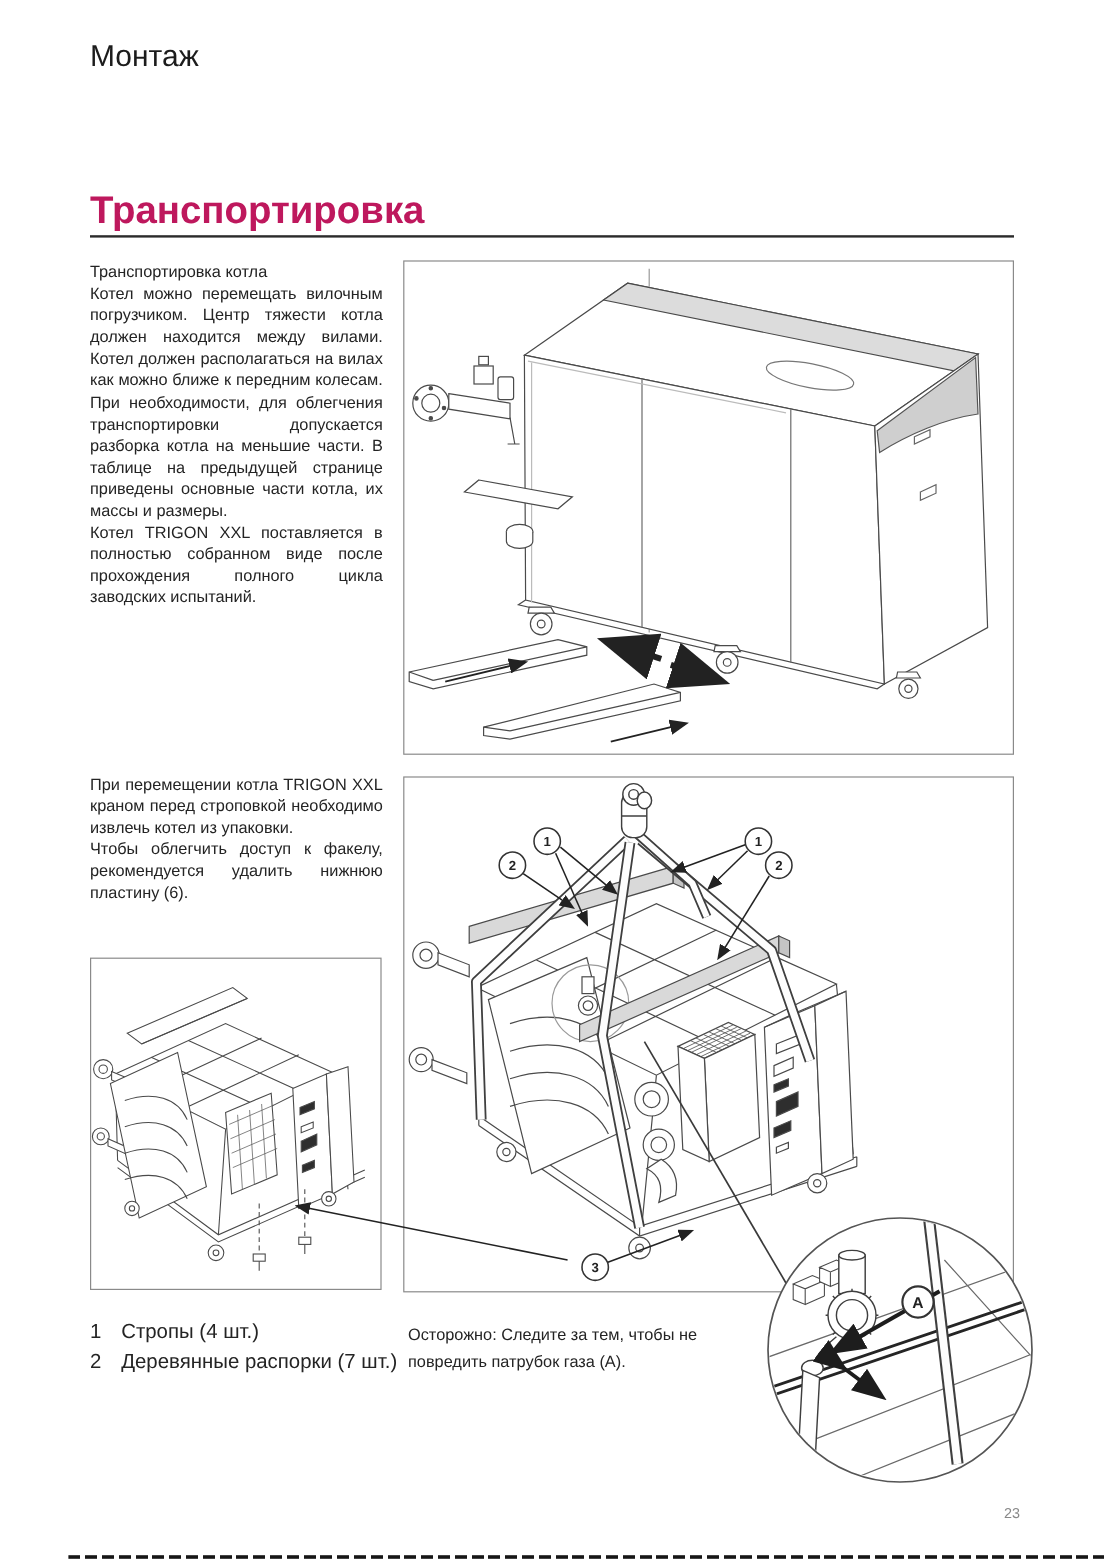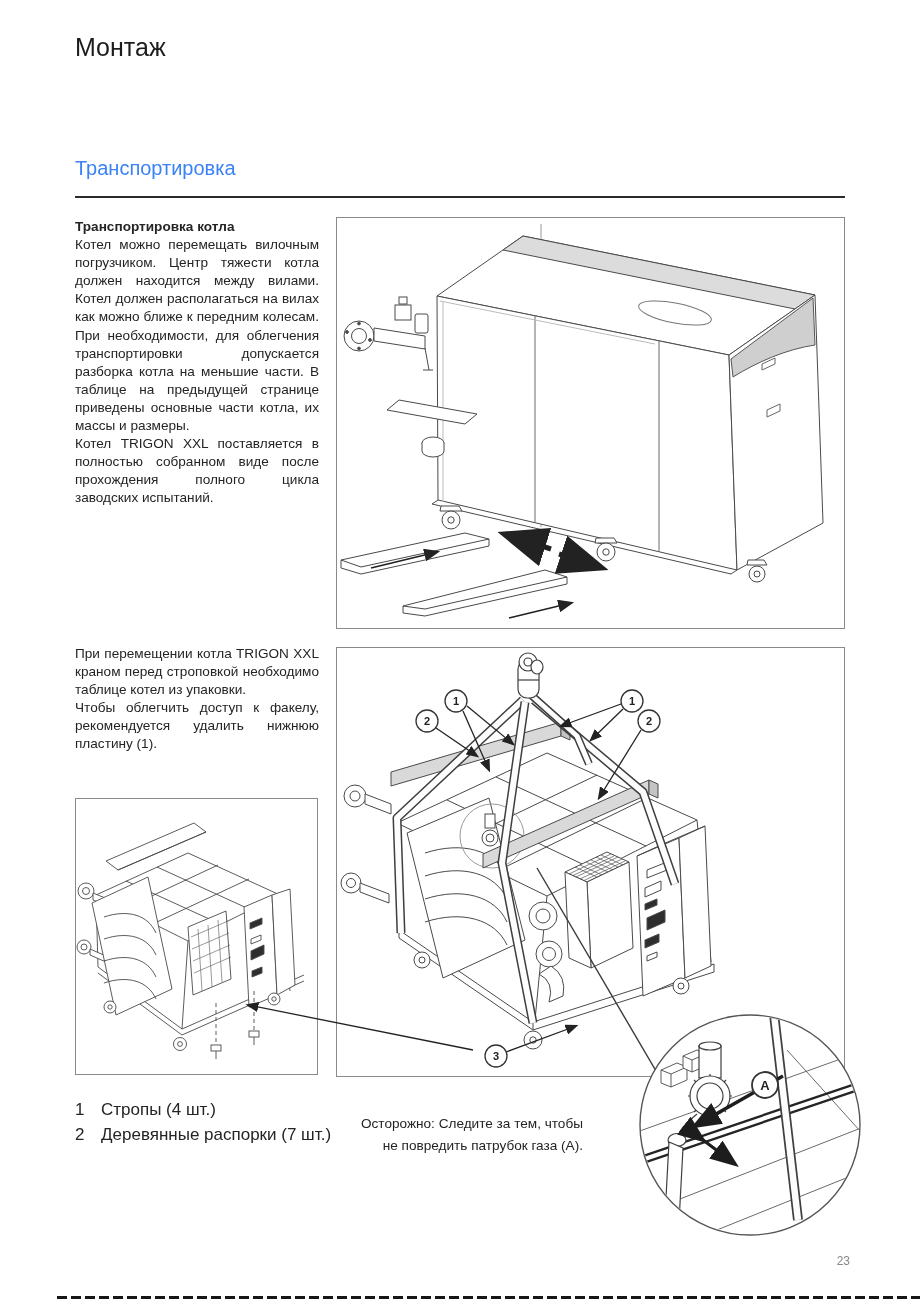--- a/index.html
+++ b/index.html
@@ -2,32 +2,32 @@
 <html><head>
 <meta charset="utf-8">
 <style>
   html,body{margin:0;padding:0;background:#e8e8e8;}
   .page{
     position:relative;width:920px;height:1301px;background:#ffffff;
     font-family:"Liberation Sans","DejaVu Sans",sans-serif;color:#242424;
     overflow:hidden;margin:0 auto;
   }
   h1.chapter{position:absolute;left:75px;top:33px;margin:0;font-size:25px;font-weight:normal;color:#1c1c1c;}
-  h2.section{position:absolute;left:75px;top:157px;margin:0;font-size:20px;font-weight:normal;color:#3b82f6;}
+  h2.section{position:absolute;left:75px;top:157px;margin:0;font-size:32px;font-weight:bold;color:#be185d;}
   .rule{position:absolute;left:75px;top:196px;width:770px;height:2px;background:#2b2b2b;}
   .coltext{position:absolute;left:75px;width:244px;}
   .coltext p{margin:0;font-size:13.6px;line-height:18.1px;text-align:justify;text-align-last:left;}
-  .coltext p.lead{font-weight:bold;text-align:right;}
+  .coltext p.lead{font-weight:normal;text-align:right;}
   .figbox{position:absolute;border:1px solid #8a8a8a;background:#fff;box-sizing:border-box;}
   .figbox svg{display:block;}
   .legend{position:absolute;left:75px;top:1100px;font-size:17px;color:#242424;}
   .legend .row{margin-bottom:5px;}
   .legend .num{display:inline-block;width:26px;}
   .caution{position:absolute;left:340px;top:1102px;width:254px;font-size:13.6px;line-height:21.8px;color:#242424;}
-  .caution p{margin:11px;text-align:right;}
+  .caution p{margin:0;}
   .pagenum{position:absolute;left:820px;top:1254px;width:30px;text-align:right;font-size:12px;color:#888;}
   .bottom-dashes{position:absolute;left:57px;top:1296px;width:863px;height:2.5px;
     background:repeating-linear-gradient(90deg,#161616 0 10px,transparent 10px 14px);}
   .overlay{position:absolute;z-index:5;}
   svg text.co{font-family:"Liberation Sans",sans-serif;font-size:11px;font-weight:bold;fill:#222;}
   svg text.coA{font-family:"Liberation Sans",sans-serif;font-size:13px;font-weight:bold;fill:#222;}
 </style>
 </head>
 <body>
 
@@ -123,22 +123,22 @@
       <g>
         <line x1="34" y1="350" x2="100" y2="334" stroke="#222" stroke-width="1.6" marker-end="url(#f1a)"></line>
         <line x1="172" y1="400" x2="234" y2="385" stroke="#222" stroke-width="1.6" marker-end="url(#f1a)"></line>
         <line x1="214" y1="331" x2="170" y2="317" stroke="#222" stroke-width="5" marker-end="url(#f1a)"></line>
         <line x1="222" y1="336" x2="262" y2="349" stroke="#222" stroke-width="5" marker-end="url(#f1a)"></line>
       </g>
     </svg>
   </div>
 
   <div class="coltext" style="top:645px;">
-    <p>При перемещении котла TRIGON XXL краном перед строповкой необходимо таблице котел из упаковки.</p>
-    <p>Чтобы облегчить доступ к факелу, рекомендуется удалить нижнюю пластину (1).</p>
+    <p>При перемещении котла TRIGON XXL краном перед строповкой необходимо извлечь котел из упаковки.</p>
+    <p>Чтобы облегчить доступ к факелу, рекомендуется удалить нижнюю пластину (6).</p>
   </div>
 
   <div class="figbox" style="left:336px;top:647px;width:509px;height:430px;">
     <svg width="507" height="428" viewBox="0 0 507 428">
       <defs>
         <marker id="f2a" markerWidth="10" markerHeight="8" refX="8" refY="4" orient="auto">
           <path d="M0,0 L10,4 L0,8 Z" fill="#222"></path>
         </marker>
       </defs>
 

